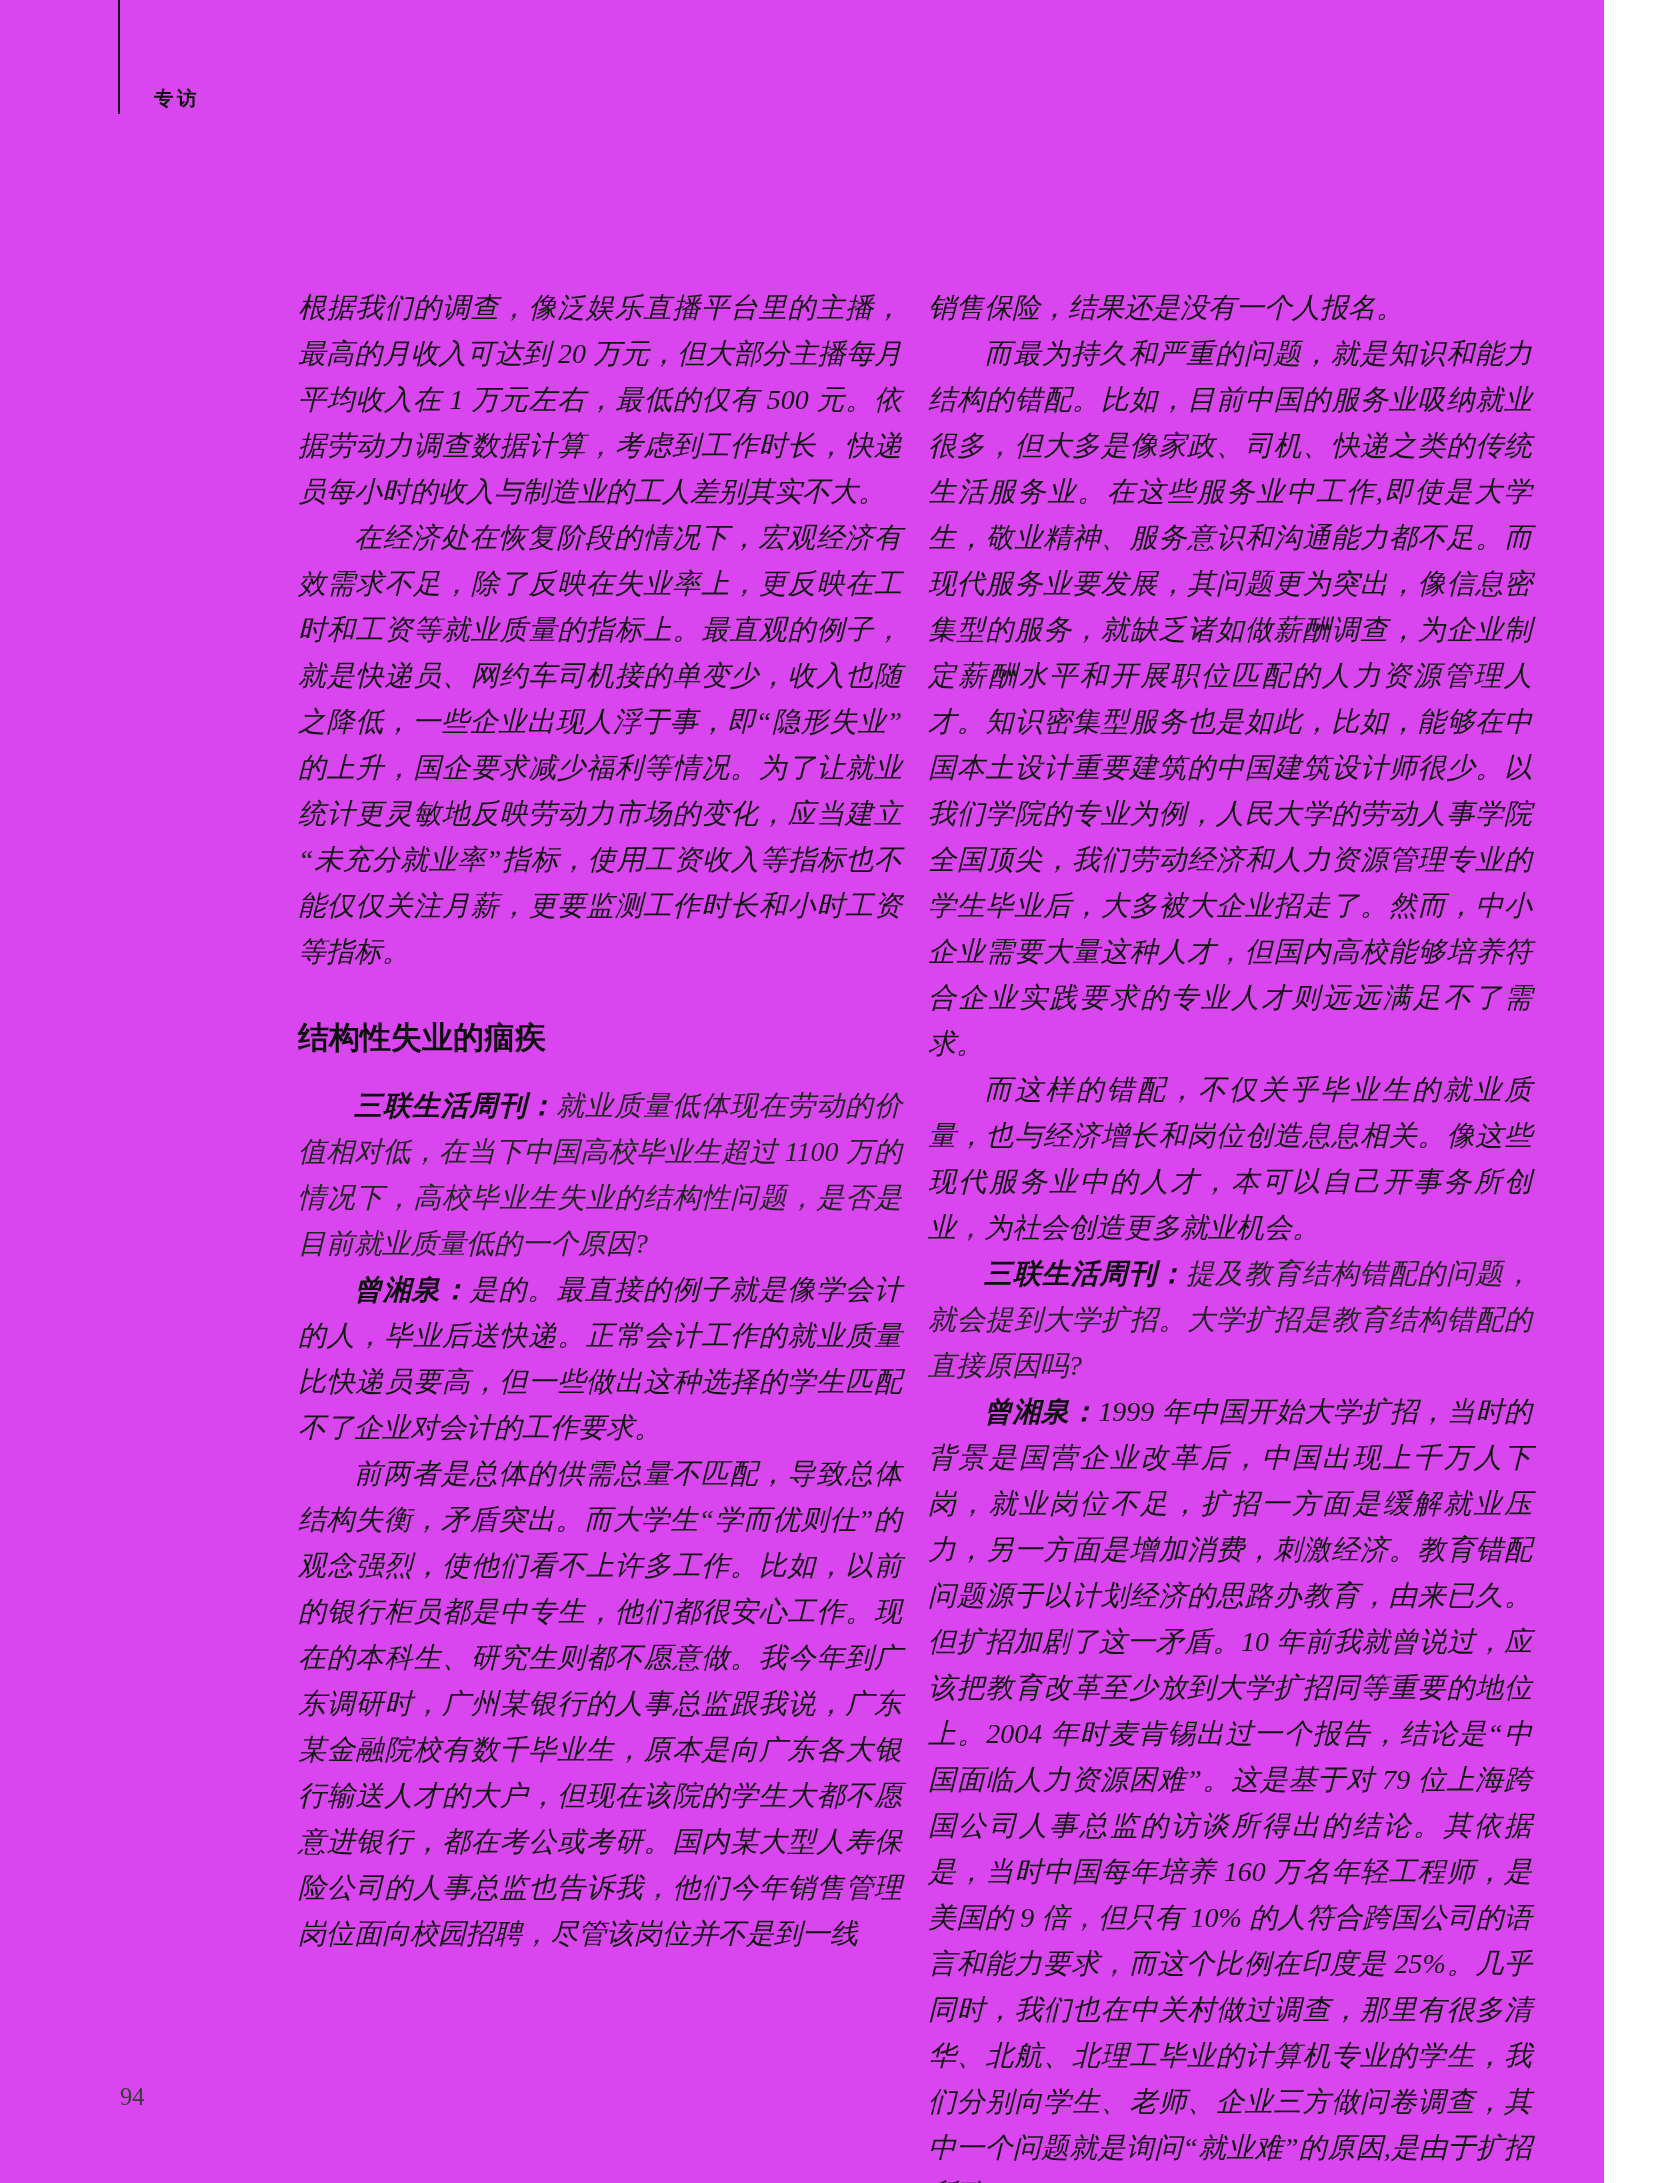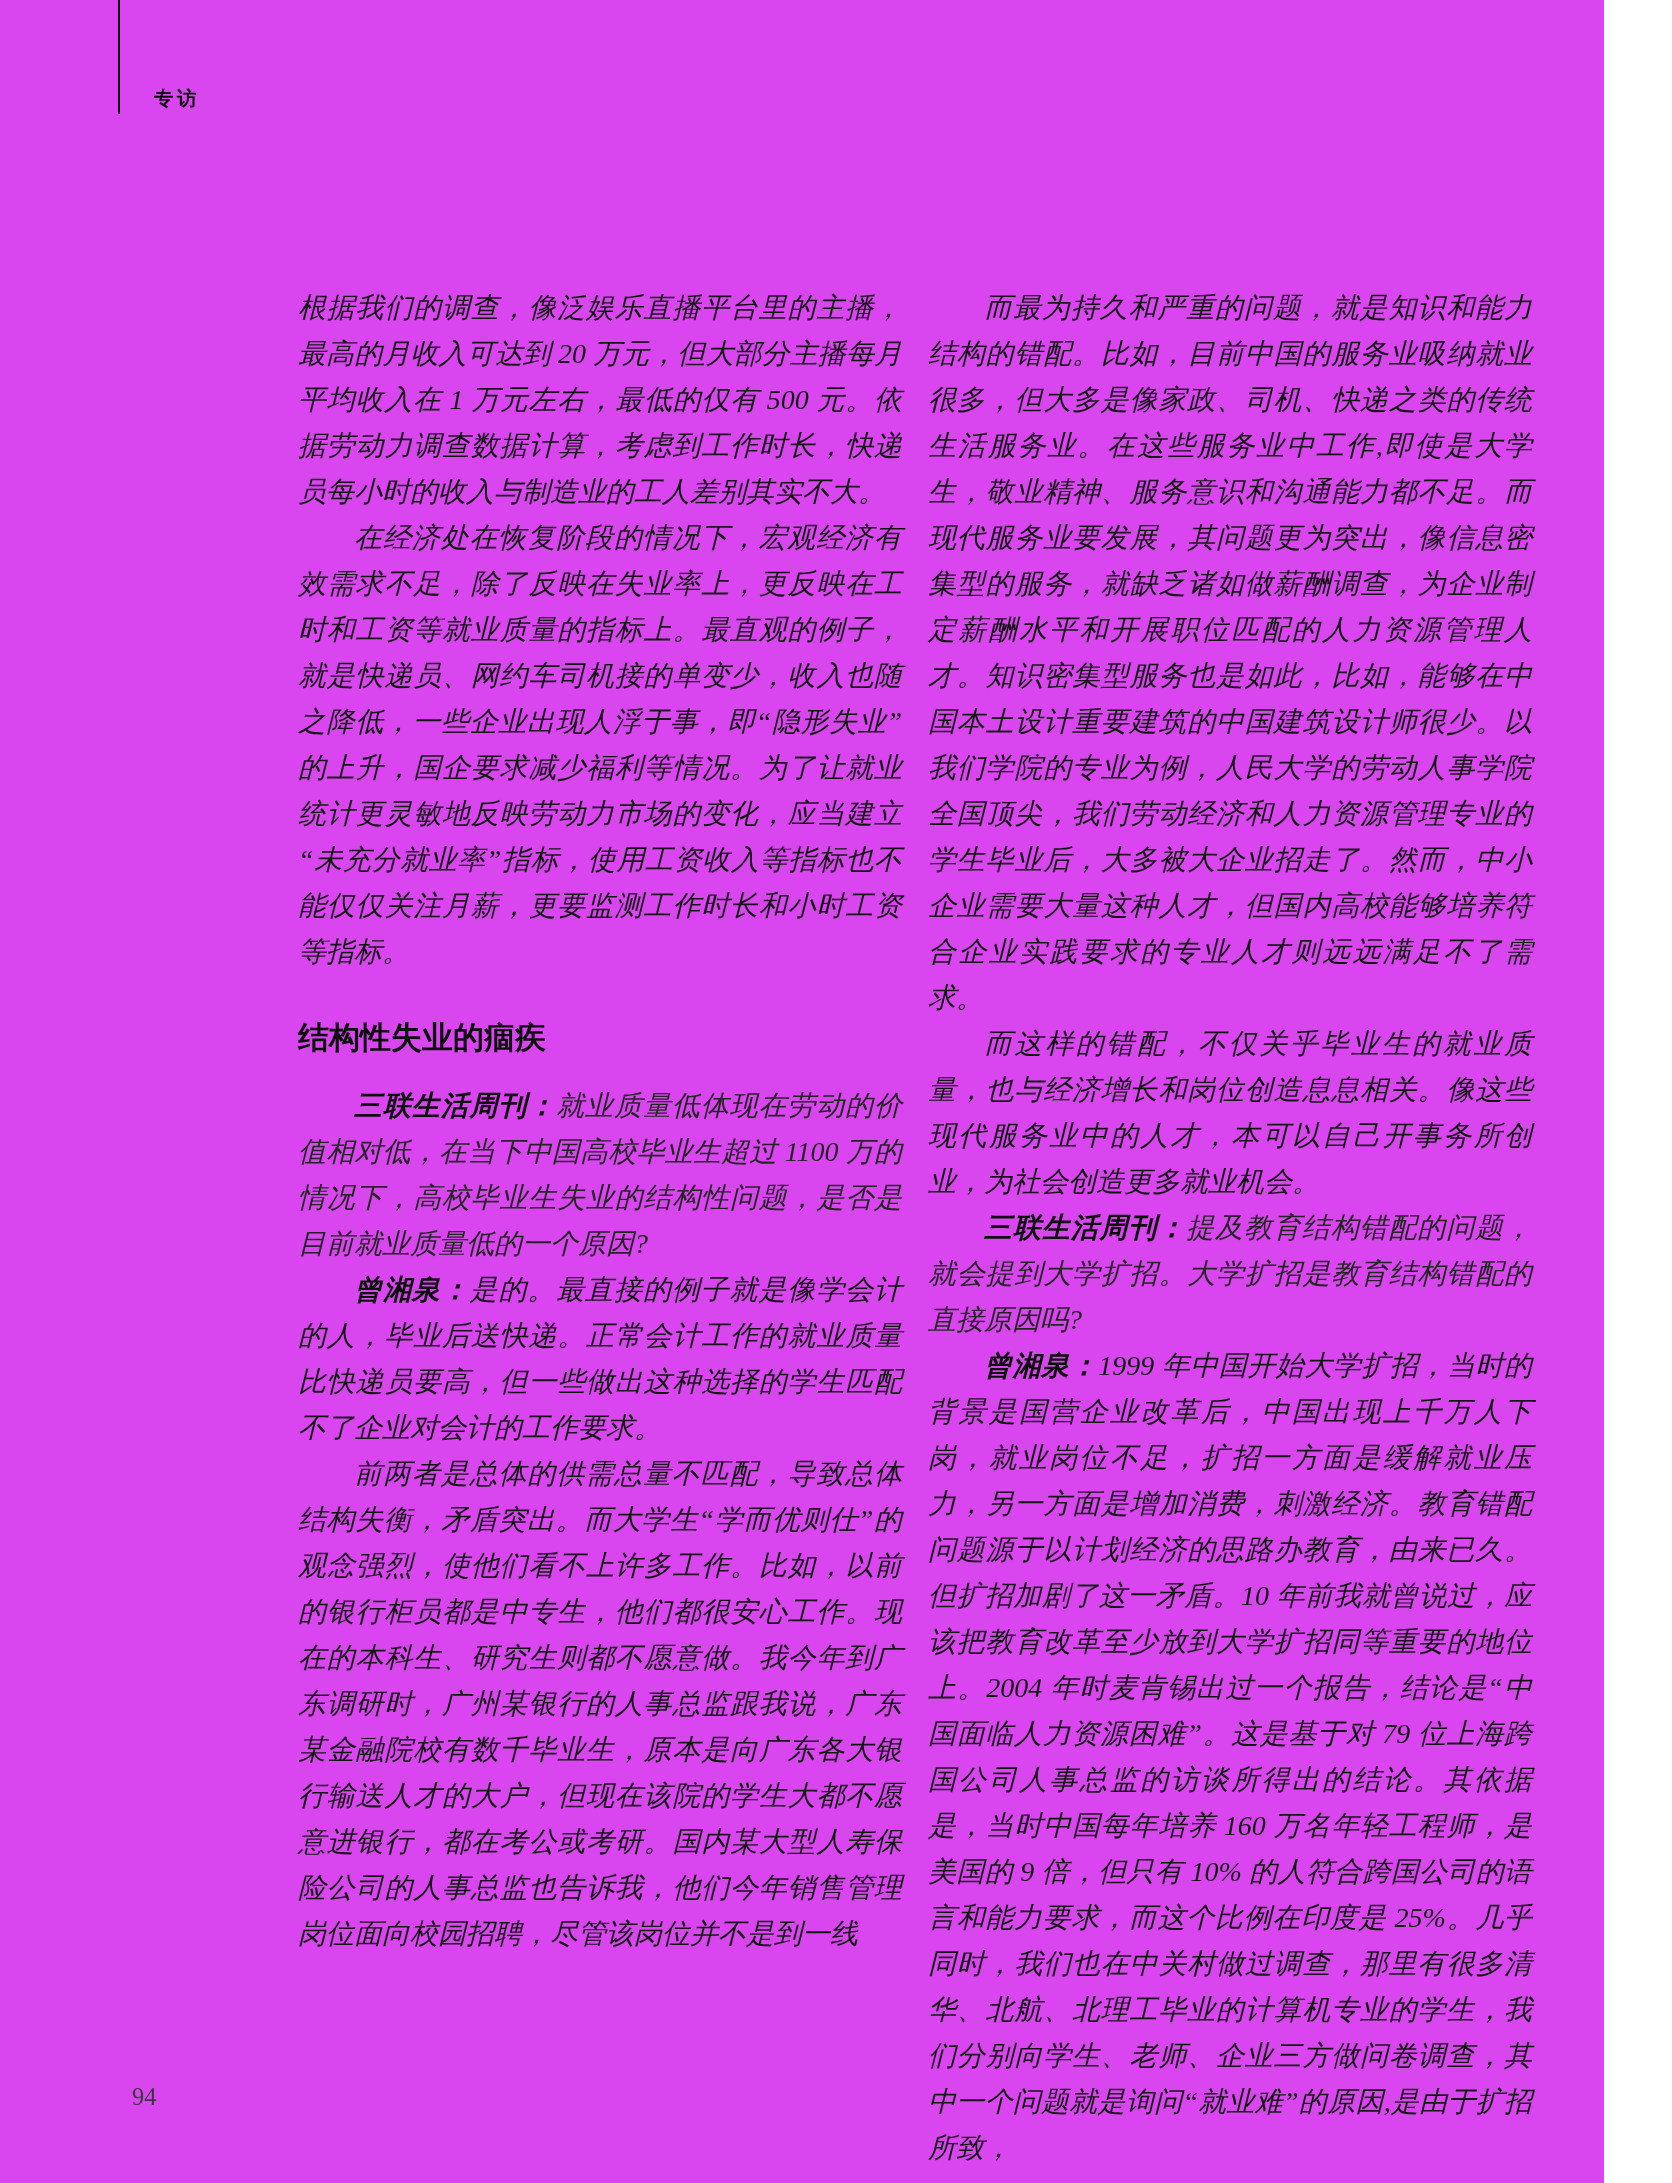--- a/index.html
+++ b/index.html
@@ -66,21 +66,21 @@
   .speaker {
     font-family: "Liberation Sans", "DejaVu Sans", sans-serif;
     font-weight: 700;
     color: #0d0d0d;
   }
   .q-text {
     color: #242424;
   }
   .page-number {
     position: absolute;
-    left: 132px;
+    left: 120px;
     top: 2083px;
     font-family: "Liberation Serif", "DejaVu Serif", serif;
     font-size: 24.4px;
     color: #3a3a3a;
   }
 </style>
 </head>
 <body>
 
 <div class="page">
@@ -93,20 +93,21 @@
     <div class="col">
       <p class="body-p">根据我们的调查，像泛娱乐直播平台里的主播，最高的月收入可达到 20 万元，但大部分主播每月平均收入在 1 万元左右，最低的仅有 500 元。依据劳动力调查数据计算，考虑到工作时长，快递员每小时的收入与制造业的工人差别其实不大。</p>
       <p class="body-p indent">在经济处在恢复阶段的情况下，宏观经济有效需求不足，除了反映在失业率上，更反映在工时和工资等就业质量的指标上。最直观的例子，就是快递员、网约车司机接的单变少，收入也随之降低，一些企业出现人浮于事，即“隐形失业”的上升，国企要求减少福利等情况。为了让就业统计更灵敏地反映劳动力市场的变化，应当建立“未充分就业率”指标，使用工资收入等指标也不能仅仅关注月薪，更要监测工作时长和小时工资等指标。</p>
       <h2 class="section-heading">结构性失业的痼疾</h2>
       <p class="body-p indent"><span class="speaker">三联生活周刊：</span><span class="q-text">就业质量低体现在劳动的价值相对低，在当下中国高校毕业生超过 1100 万的情况下，高校毕业生失业的结构性问题，是否是目前就业质量低的一个原因?</span></p>
       <p class="body-p indent"><span class="speaker">曾湘泉：</span><span>是的。最直接的例子就是像学会计的人，毕业后送快递。正常会计工作的就业质量比快递员要高，但一些做出这种选择的学生匹配不了企业对会计的工作要求。</span></p>
       <p class="body-p indent">前两者是总体的供需总量不匹配，导致总体结构失衡，矛盾突出。而大学生“学而优则仕”的观念强烈，使他们看不上许多工作。比如，以前的银行柜员都是中专生，他们都很安心工作。现在的本科生、研究生则都不愿意做。我今年到广东调研时，广州某银行的人事总监跟我说，广东某金融院校有数千毕业生，原本是向广东各大银行输送人才的大户，但现在该院的学生大都不愿意进银行，都在考公或考研。国内某大型人寿保险公司的人事总监也告诉我，他们今年销售管理岗位面向校园招聘，尽管该岗位并不是到一线</p>
     </div>
 
     <div class="col">
+      <p class="body-p">销售保险，结果还是没有一个人报名。</p>
       <p class="body-p indent">而最为持久和严重的问题，就是知识和能力结构的错配。比如，目前中国的服务业吸纳就业很多，但大多是像家政、司机、快递之类的传统生活服务业。在这些服务业中工作,即使是大学生，敬业精神、服务意识和沟通能力都不足。而现代服务业要发展，其问题更为突出，像信息密集型的服务，就缺乏诸如做薪酬调查，为企业制定薪酬水平和开展职位匹配的人力资源管理人才。知识密集型服务也是如此，比如，能够在中国本土设计重要建筑的中国建筑设计师很少。以我们学院的专业为例，人民大学的劳动人事学院全国顶尖，我们劳动经济和人力资源管理专业的学生毕业后，大多被大企业招走了。然而，中小企业需要大量这种人才，但国内高校能够培养符合企业实践要求的专业人才则远远满足不了需求。</p>
       <p class="body-p indent">而这样的错配，不仅关乎毕业生的就业质量，也与经济增长和岗位创造息息相关。像这些现代服务业中的人才，本可以自己开事务所创业，为社会创造更多就业机会。</p>
       <p class="body-p indent"><span class="speaker">三联生活周刊：</span><span class="q-text">提及教育结构错配的问题，就会提到大学扩招。大学扩招是教育结构错配的直接原因吗?</span></p>
       <p class="body-p indent"><span class="speaker">曾湘泉：</span><span>1999 年中国开始大学扩招，当时的背景是国营企业改革后，中国出现上千万人下岗，就业岗位不足，扩招一方面是缓解就业压力，另一方面是增加消费，刺激经济。教育错配问题源于以计划经济的思路办教育，由来已久。但扩招加剧了这一矛盾。10 年前我就曾说过，应该把教育改革至少放到大学扩招同等重要的地位上。2004 年时麦肯锡出过一个报告，结论是“中国面临人力资源困难”。这是基于对 79 位上海跨国公司人事总监的访谈所得出的结论。其依据是，当时中国每年培养 160 万名年轻工程师，是美国的 9 倍，但只有 10% 的人符合跨国公司的语言和能力要求，而这个比例在印度是 25%。几乎同时，我们也在中关村做过调查，那里有很多清华、北航、北理工毕业的计算机专业的学生，我们分别向学生、老师、企业三方做问卷调查，其中一个问题就是询问“就业难”的原因,是由于扩招所致，</span></p>
     </div>
 
   </div>
 
   <div class="page-number">94</div>
 

